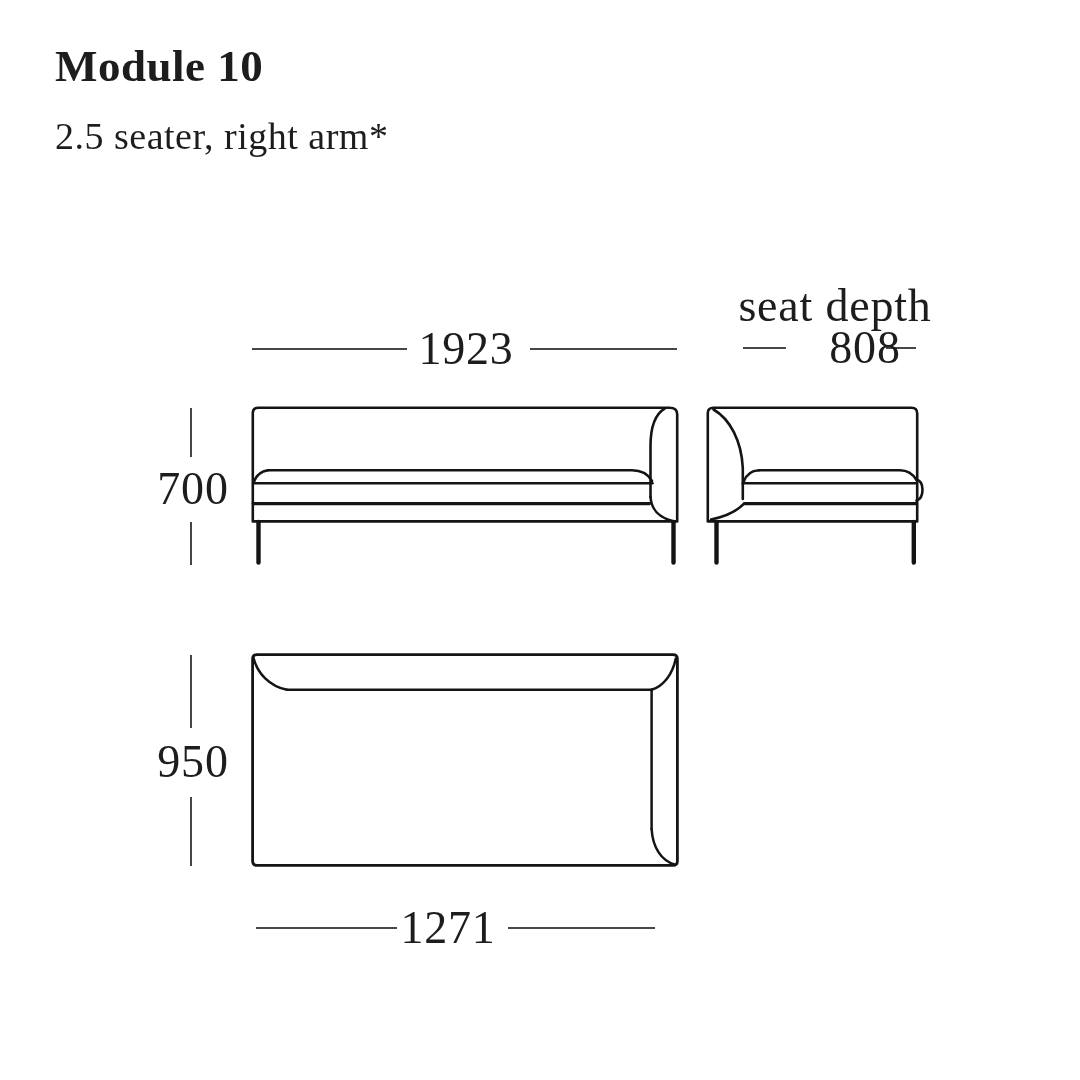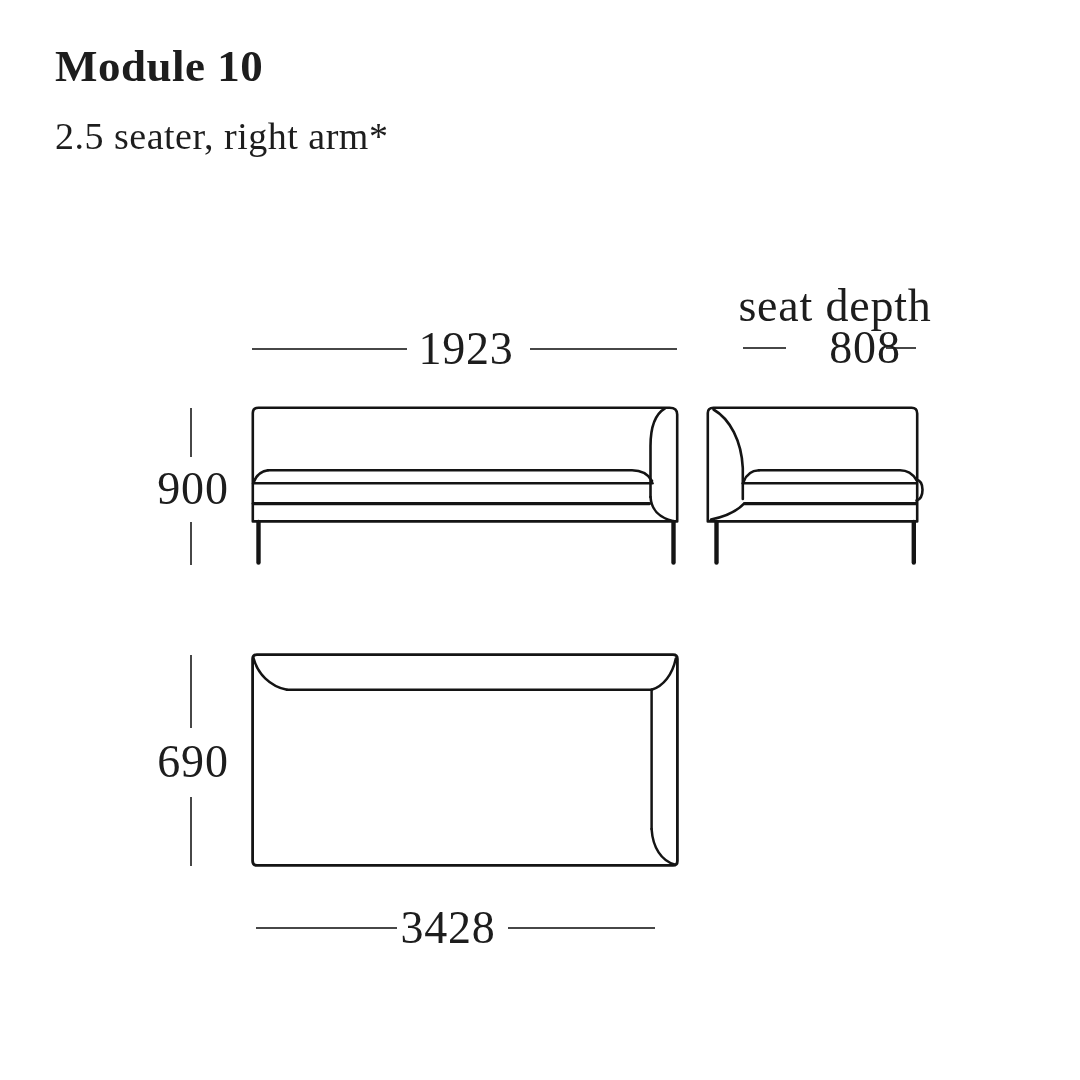--- a/index.html
+++ b/index.html
@@ -90,17 +90,17 @@
       <path stroke-width="2.5" d="M 253.5 658 C 257.5 673.5 269.5 686 287 689.8"></path>
       <path stroke-width="2.5" d="M 651.6 689.8 C 663.5 686 672.5 674.5 675.8 658.5"></path>
       <path stroke-width="2.5" d="M 651.6 689.8 L 651.6 829"></path>
       <path stroke-width="2.5" d="M 651.6 829 C 652.8 848 661.5 860.5 674.5 864.5"></path>
     </g>
   </svg>
 
   <div class="dim-label" style="left:466px;top:349px;">1923</div>
   <div class="dim-label" style="left:835px;top:306px;">seat depth</div>
   <div class="dim-label" style="left:833px;top:348px;margin-left:32px;">808</div>
-  <div class="dim-label" style="left:193px;top:489px;">900</div>
-  <div class="dim-label" style="left:193px;top:762px;">690</div>
-  <div class="dim-label" style="left:448px;top:928px;">3428</div>
+  <div class="dim-label" style="left:193px;top:489px;">700</div>
+  <div class="dim-label" style="left:193px;top:762px;">950</div>
+  <div class="dim-label" style="left:448px;top:928px;">1271</div>
 
 </div>
 
 </body></html>

